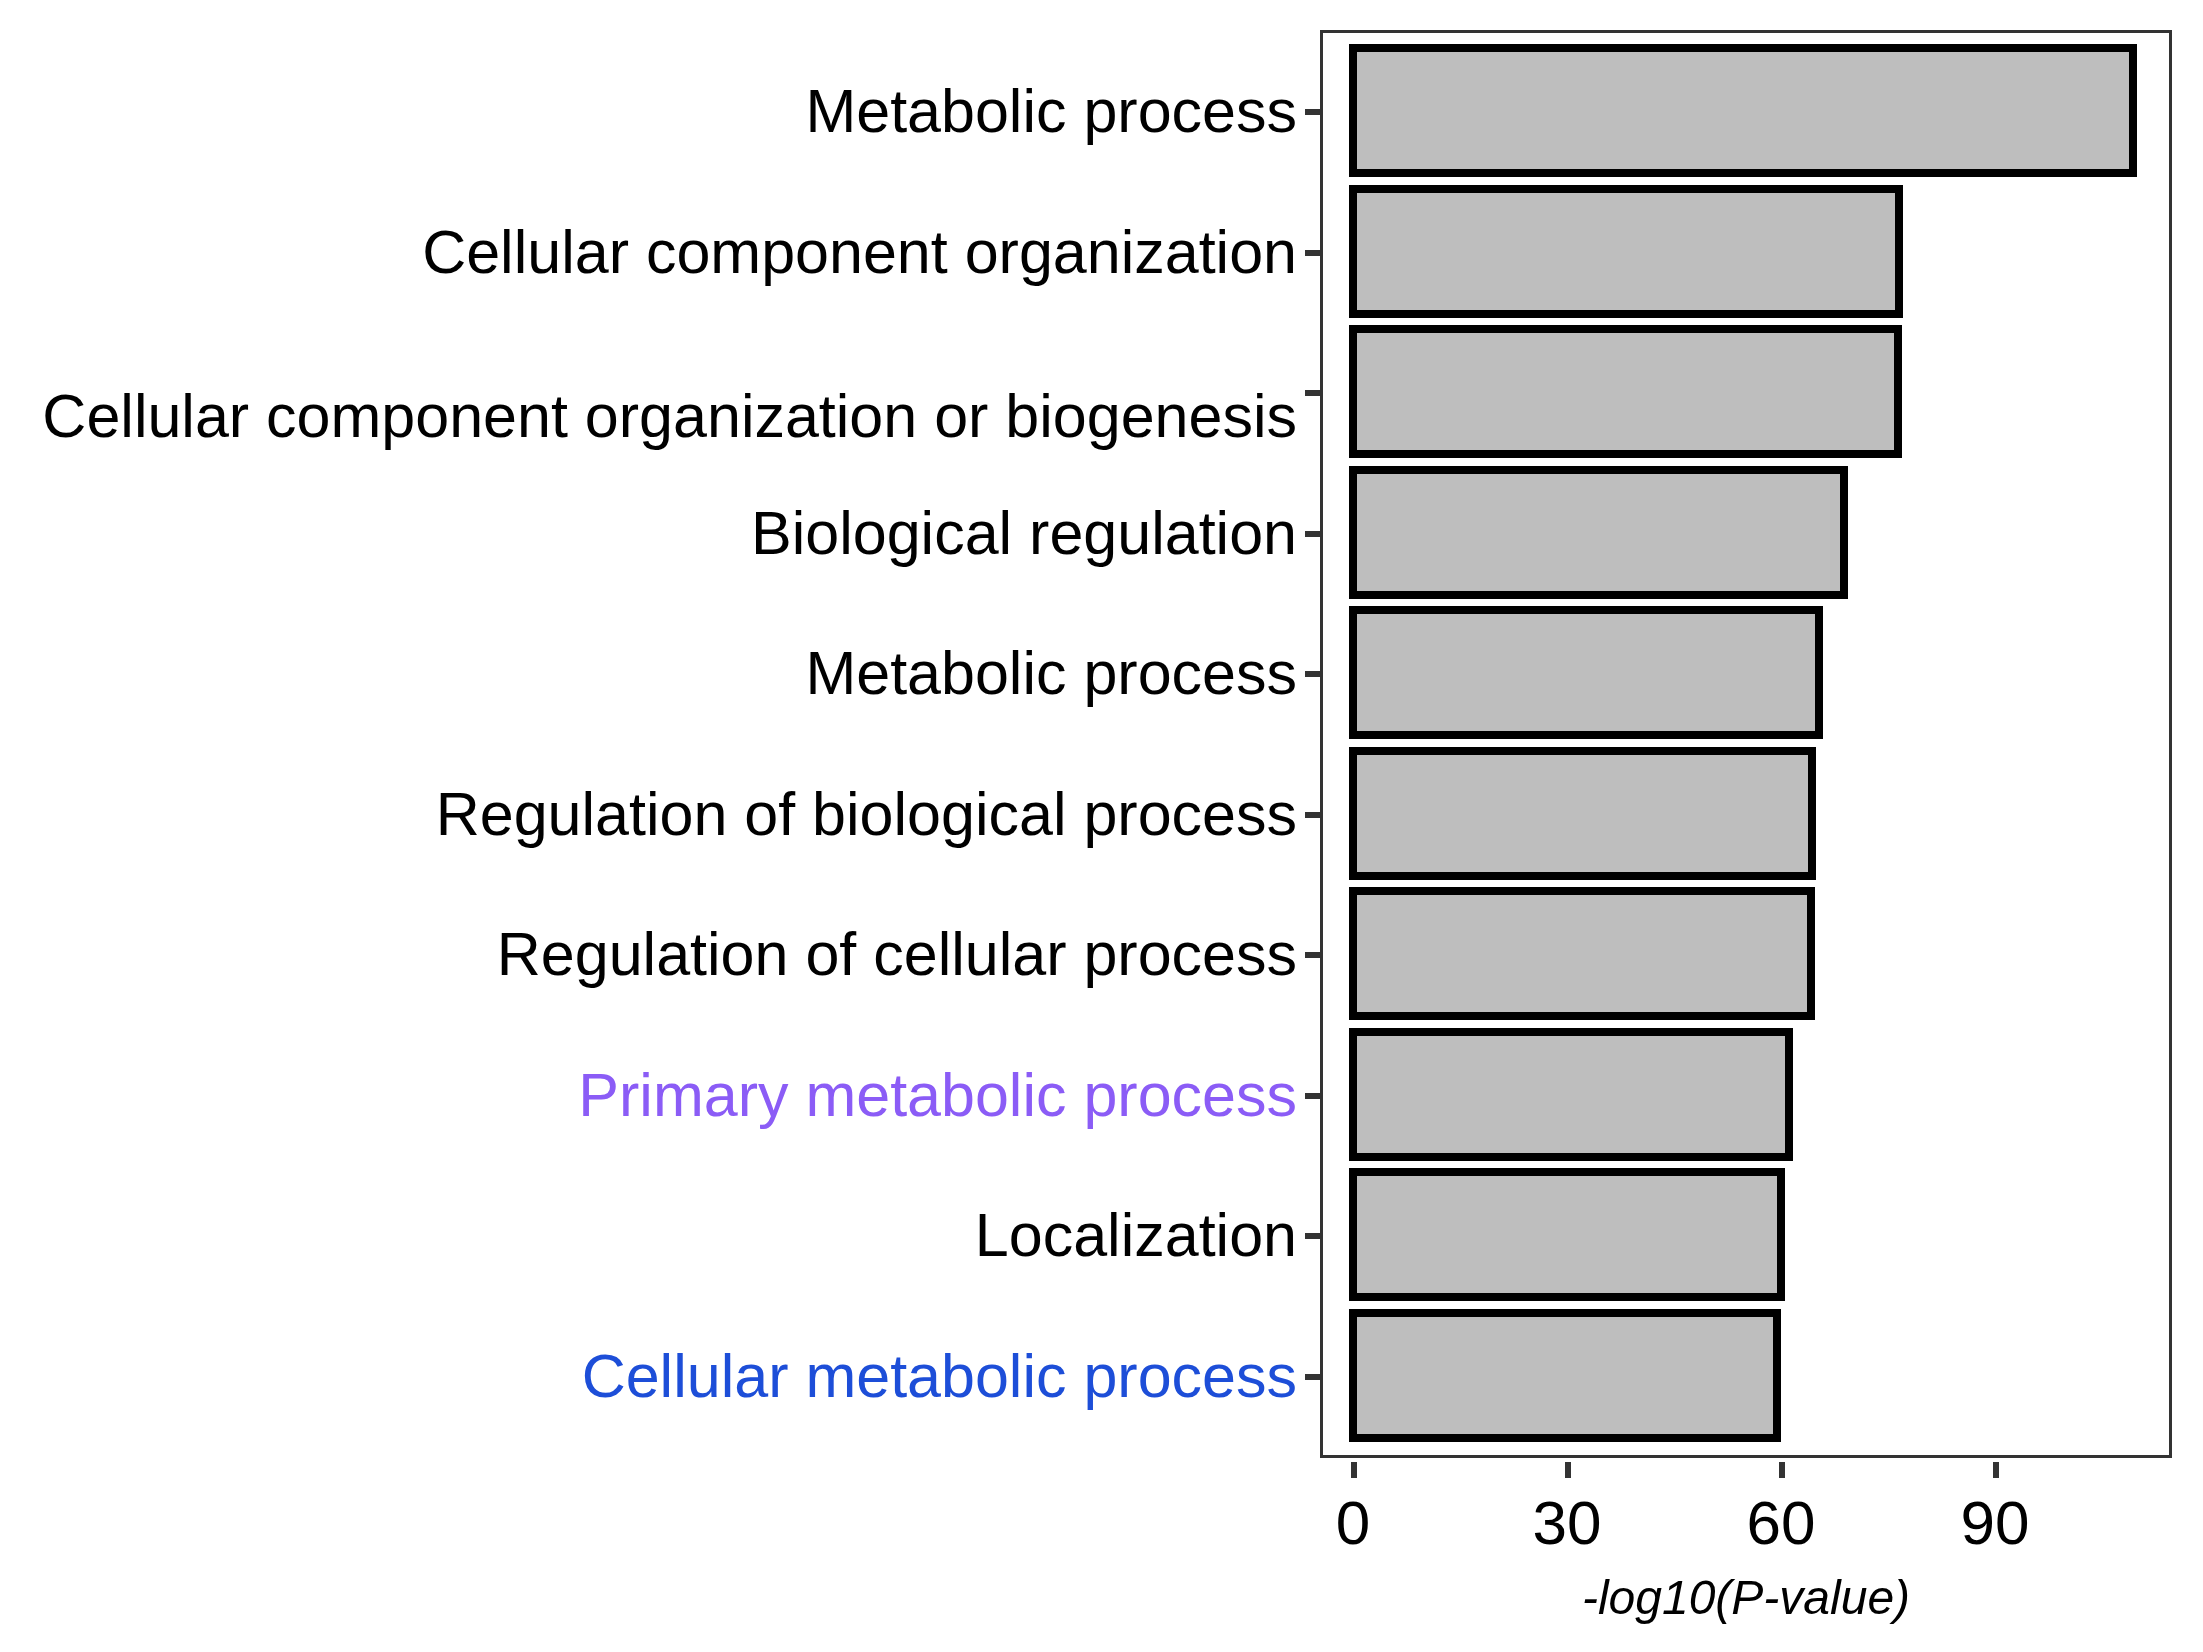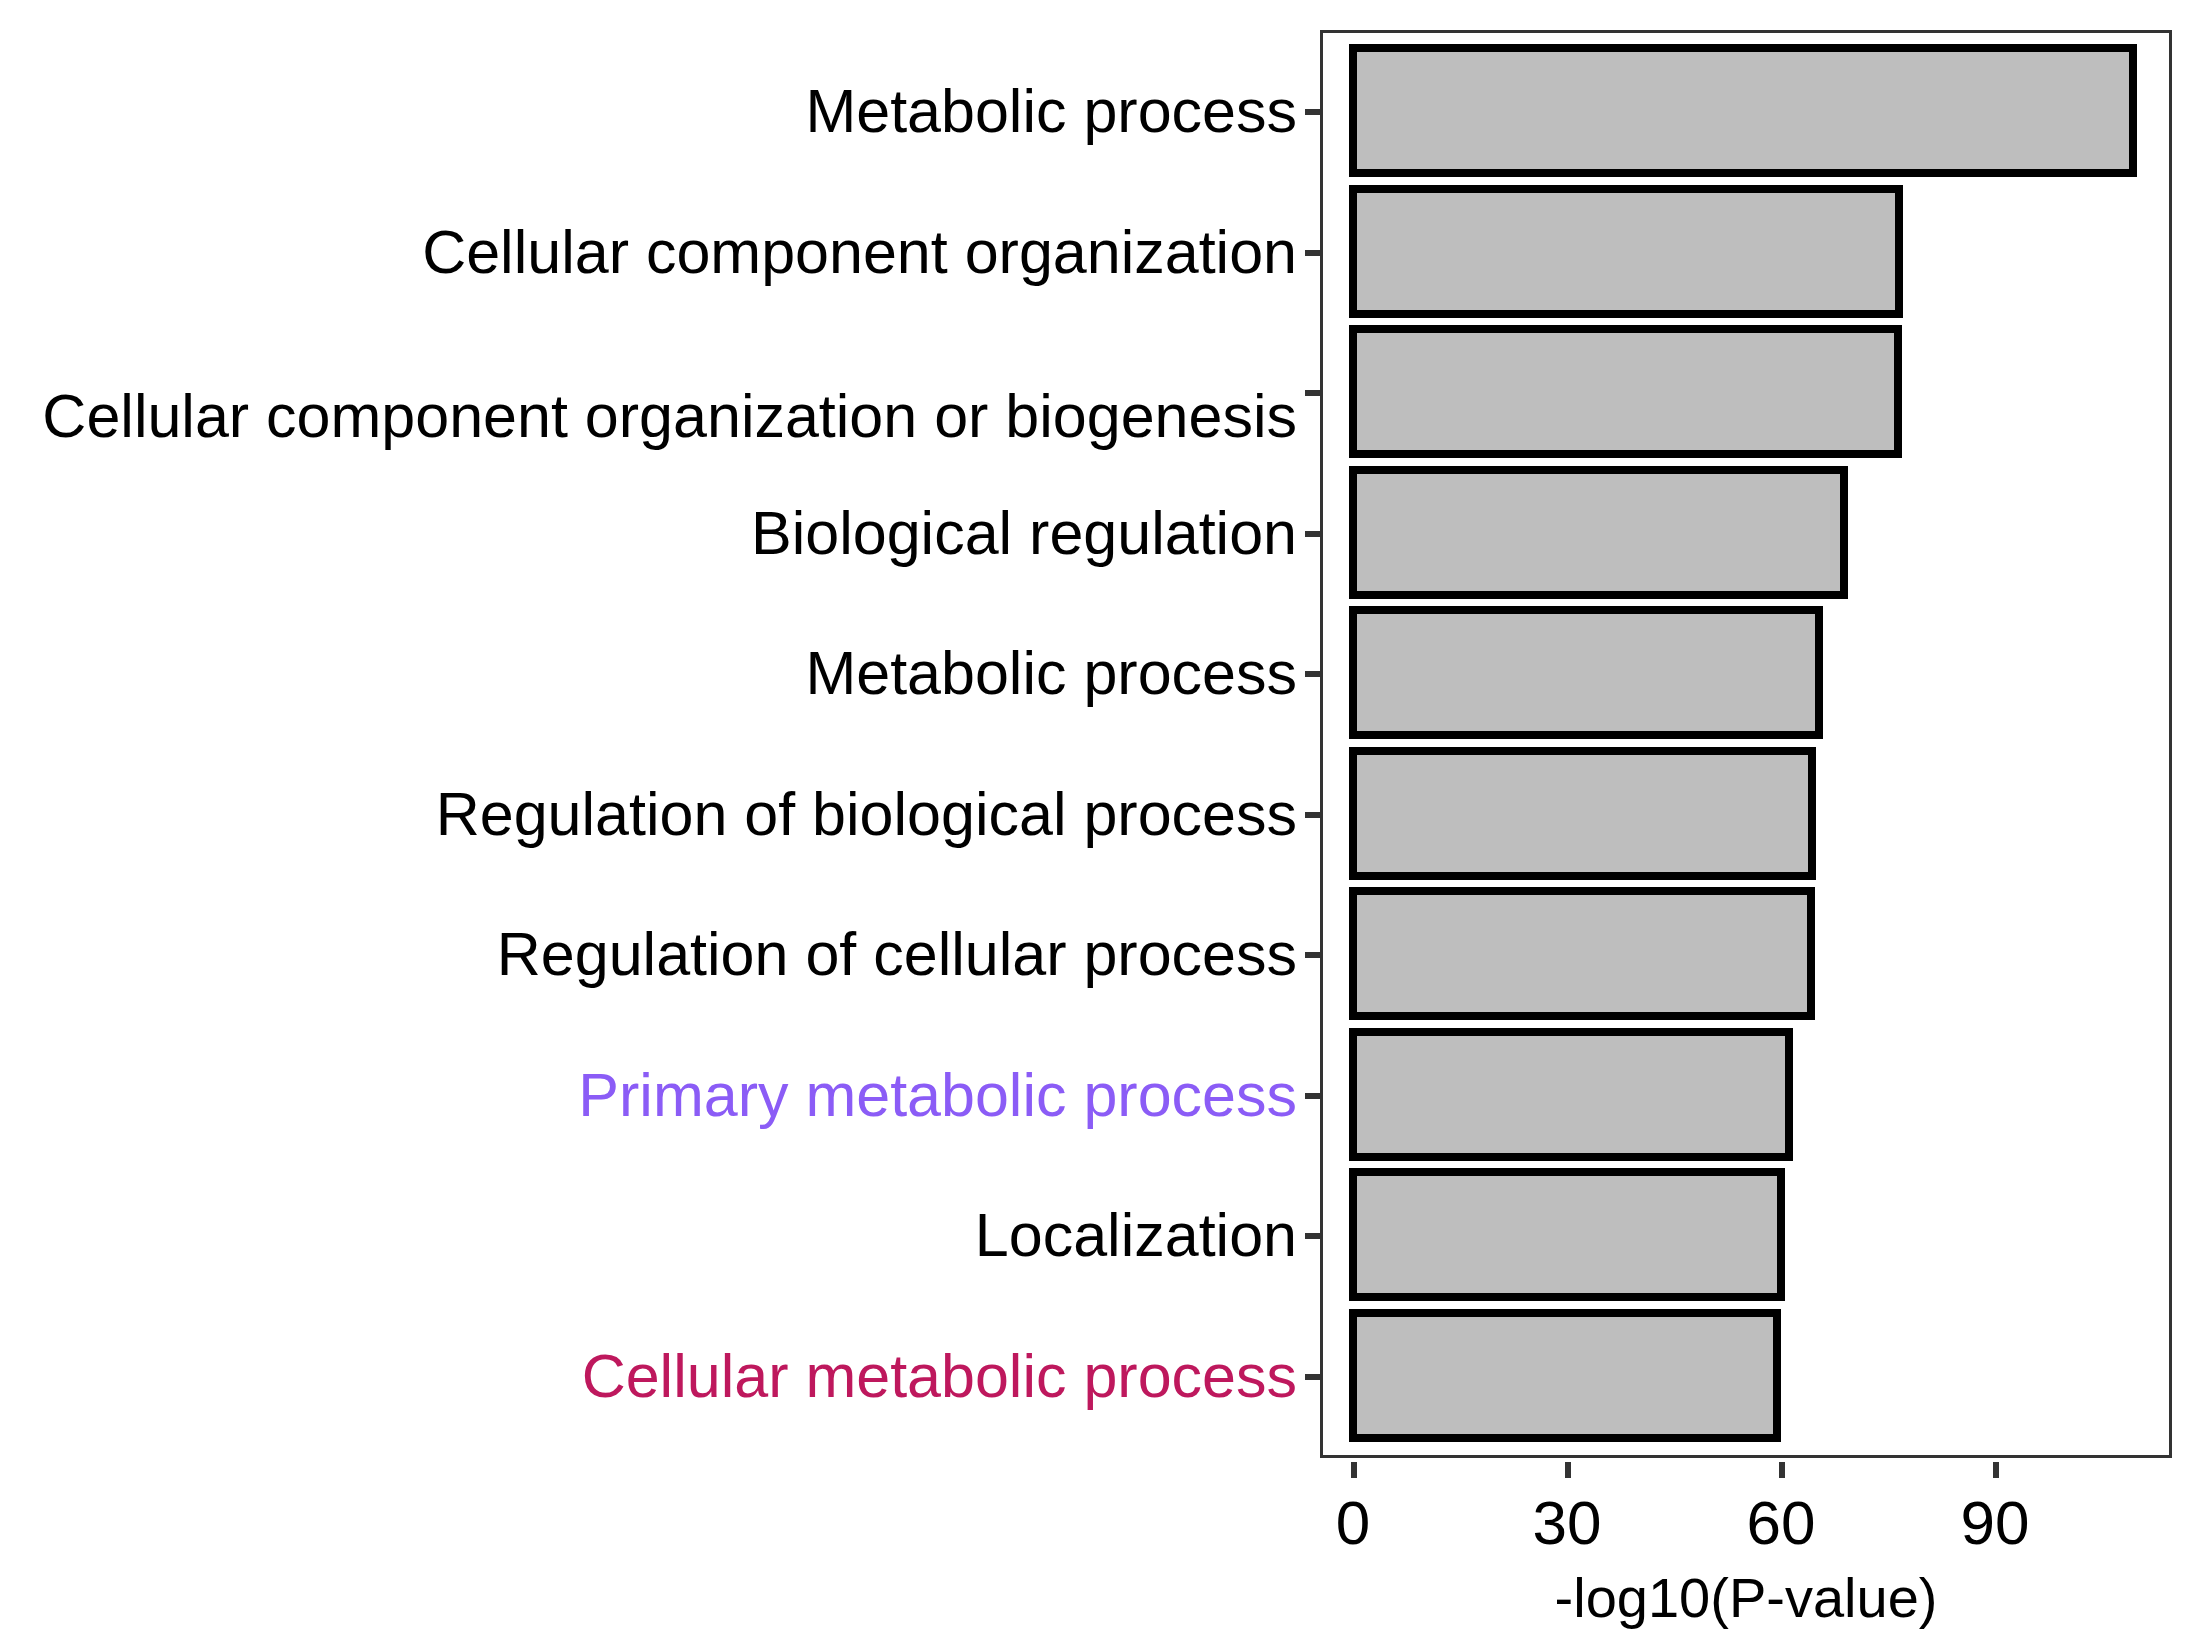--- a/index.html
+++ b/index.html
@@ -61,24 +61,25 @@
     font-size: 62px;
     line-height: 70px;
     color: #000000;
   }
   .axis-title {
     position: absolute;
     left: 1320px;
     top: 1561px;
     width: 852px;
     text-align: center;
-    font-size: 56px;
+    font-size: 48px;
     line-height: 73px;
     color: #000000;
     white-space: nowrap;
+    font-style: italic;
   }
 </style>
 </head>
 <body>
 
 <div class="figure">
   <div class="panel" id="panel">
       <div class="bar" style="top: 11px; left: 26px; width: 788px; background: rgb(190, 190, 190); border-color: rgb(0, 0, 0);"></div>
       <div class="bar" style="top: 152px; left: 26px; width: 554px; background: rgb(190, 190, 190); border-color: rgb(0, 0, 0);"></div>
       <div class="bar" style="top: 292px; left: 26px; width: 553px; background: rgb(190, 190, 190); border-color: rgb(0, 0, 0);"></div>
@@ -103,21 +104,21 @@
       <div class="cat-label" style="top: 637px; color: rgb(0, 0, 0);">Metabolic process</div>
       <div class="ytick" style="left: 1305px; top: 812px; background: rgb(51, 51, 51);"></div>
       <div class="cat-label" style="top: 778px; color: rgb(0, 0, 0);">Regulation of biological process</div>
       <div class="ytick" style="left: 1305px; top: 952px; background: rgb(51, 51, 51);"></div>
       <div class="cat-label" style="top: 918px; color: rgb(0, 0, 0);">Regulation of cellular process</div>
       <div class="ytick" style="left: 1305px; top: 1093px; background: rgb(51, 51, 51);"></div>
       <div class="cat-label" style="top: 1059px; color: #8b5cf6;">Primary metabolic process</div>
       <div class="ytick" style="left: 1305px; top: 1233px; background: rgb(51, 51, 51);"></div>
       <div class="cat-label" style="top: 1199px; color: rgb(0, 0, 0);">Localization</div>
       <div class="ytick" style="left: 1305px; top: 1374px; background: rgb(51, 51, 51);"></div>
-      <div class="cat-label" style="top: 1340px; color: #be185d;">Cellular metabolic process</div>
+      <div class="cat-label" style="top: 1340px; color: #1d4ed8;">Cellular metabolic process</div>
     </div>
   <div id="value-axis">
       <div class="xtick" style="left: 1351px; top: 1462px; background: rgb(51, 51, 51);"></div>
       <div class="xtick-label" style="left: 1243px; top: 1488px; color: rgb(0, 0, 0);">0</div>
       <div class="xtick" style="left: 1565px; top: 1462px; background: rgb(51, 51, 51);"></div>
       <div class="xtick-label" style="left: 1457px; top: 1488px; color: rgb(0, 0, 0);">30</div>
       <div class="xtick" style="left: 1779px; top: 1462px; background: rgb(51, 51, 51);"></div>
       <div class="xtick-label" style="left: 1671px; top: 1488px; color: rgb(0, 0, 0);">60</div>
       <div class="xtick" style="left: 1993px; top: 1462px; background: rgb(51, 51, 51);"></div>
       <div class="xtick-label" style="left: 1885px; top: 1488px; color: rgb(0, 0, 0); text-align: center;">90</div>

